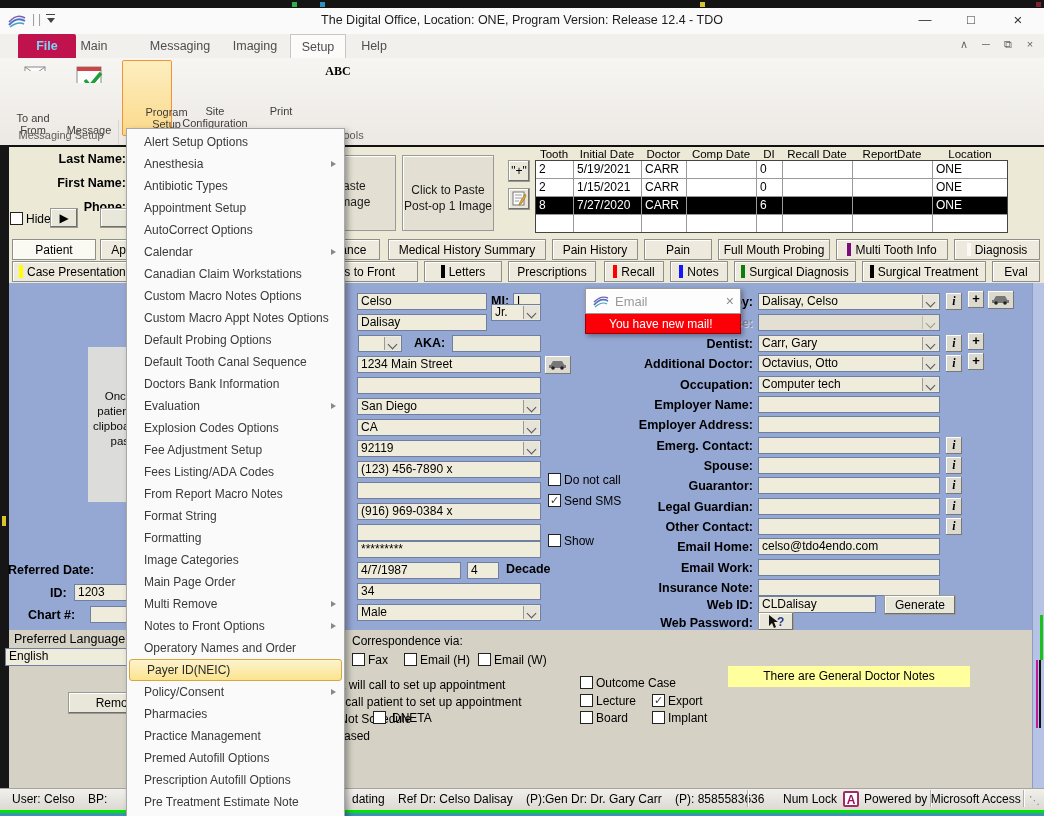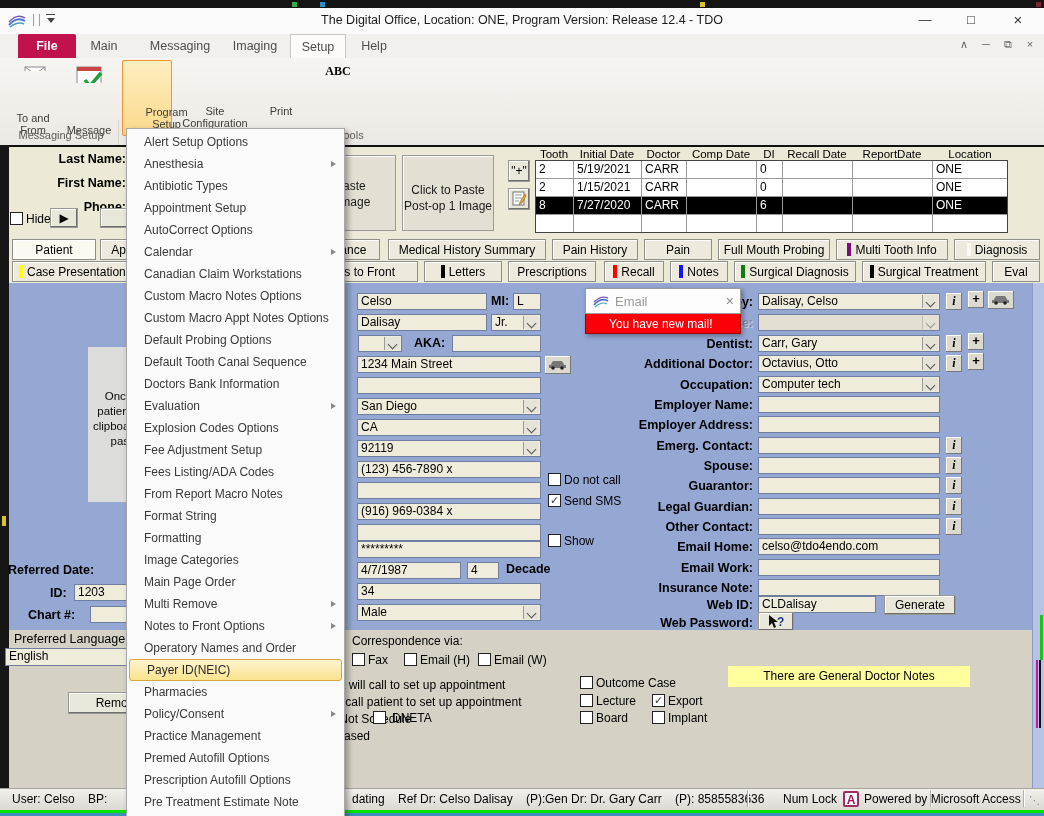--- a/index.html
+++ b/index.html
@@ -15,21 +15,21 @@
   .titlebar{left:0;top:8px;width:1044px;height:26px;background:#fafafa;border-bottom:1px solid #e3e1de;}
   .wtitle{left:0;top:5px;width:1044px;text-align:center;font-size:12.5px;color:#1c1c1c;}
   .qsep{top:4px;color:#999;font-size:12px;}
   .qarr{top:10px;width:0;height:0;border:4px solid transparent;border-top:5px solid #444;}
   .qbar{top:6px;width:9px;height:1px;background:#444;}
   .wc{top:2px;width:34px;height:20px;text-align:center;line-height:20px;color:#333;font-size:13px;cursor:default;}
 
   
   .tabrow{left:0;top:34px;width:1044px;height:24px;background:#f2f0ec;}
   .rtab{top:0;height:24px;line-height:24px;text-align:center;font-size:12.5px;color:#4e4e4e;}
-  .rtab.file{background:#c0134e;color:#ffffff;border-radius:2px 2px 0 0;font-weight:bold;}
+  .rtab.file{background:#c0134e;color:#7dd3fc;border-radius:2px 2px 0 0;font-weight:bold;}
   .rtab.active{background:#fcfbfa;border:1px solid #c9c6c1;border-bottom:none;box-sizing:border-box;}
   .mdi{top:4px;color:#666;font-size:11px;width:18px;text-align:center;}
 
   
   .ribbon{left:0;top:58px;width:1044px;height:87px;background:linear-gradient(#f7f5f2,#ece9e4);border-bottom:1px solid #b9b6b0;}
   .rbtn{top:2px;height:76px;display:flex;flex-direction:column;align-items:center;padding-top:4px;box-sizing:border-box;gap:38px;}
   .rbtn .rlab{font-size:11px;color:#3f3d3a;text-align:center;white-space:pre-line;line-height:12px;margin-top:3px;}
   .rbtn.hl{background:linear-gradient(#fdeec0,#fbd98b);border:1px solid #f29436;border-radius:2px;padding-left:39px;}
   .dar{width:0;height:0;border:3px solid transparent;border-top:4px solid #666;margin-top:2px;}
   .glabel{top:71px;font-size:11px;color:#5e5b55;}
@@ -120,21 +120,21 @@
     <span class="a qbar" style="left:46px"></span>
     <span class="a qarr" style="left:47px"></span>
     <div class="a wtitle">The Digital Office, Location: ONE, Program Version: Release 12.4 -  TDO</div>
     <span class="a wc" style="left:908px">—</span>
     <span class="a wc" style="left:954px">□</span>
     <span class="a wc" style="left:1001px;font-size:15px">×</span>
   </div>
 
   <div class="a tabrow">
     <div class="a rtab file" style="left:18px;width:58px"><span>File</span></div>
-    <div class="a rtab" style="left:80px;width:48px"><span>Main</span></div>
+    <div class="a rtab" style="left:70px;width:48px"><span>Main</span></div>
     <div class="a rtab" style="left:142px;width:76px"><span>Messaging</span></div>
     <div class="a rtab" style="left:224px;width:62px"><span>Imaging</span></div>
     <div class="a rtab active" style="left:290px;width:56px"><span>Setup</span></div>
     <div class="a rtab" style="left:352px;width:44px"><span>Help</span></div>
     <span class="a mdi" style="left:955px">∧</span>
     <span class="a mdi" style="left:977px">─</span>
     <span class="a mdi" style="left:999px">⧉</span>
     <span class="a mdi" style="left:1021px">×</span>
   </div>
 
@@ -369,21 +369,21 @@
   <div class="a blbl" style="left:8px;top:563px">Referred Date:</div>
   <div class="a blbl" style="left:50px;top:586px">ID:</div>
   <div class="a fld" style="left:74px;top:584px;width:80px">1203</div>
   <div class="a blbl" style="left:28px;top:608px">Chart #:</div>
   <div class="a fld" style="left:90px;top:606px;width:64px"></div>
 
   <div class="a fld" style="left:357px;top:293px;width:130px">Celso</div>
   <span class="a blbl" style="left:491px;top:294px">MI:</span>
   <div class="a fld" style="left:513px;top:293px;width:28px">L</div>
   <div class="a fld" style="left:357px;top:314px;width:130px">Dalisay</div>
-  <div class="a fld" style="left:491px;top:314px;width:50px"><span class="val">Jr.</span><span class="dd">
+  <div class="a fld" style="left:491px;top:304px;width:50px"><span class="val">Jr.</span><span class="dd">
         <b></b>
       </span></div>
   <div class="a fld" style="left:358px;top:335px;width:44px">
       <span class="dd">
         <b></b>
       </span>
     </div>
   <span class="a blbl" style="left:414px;top:336px">AKA:</span>
   <div class="a fld" style="left:452px;top:335px;width:89px"></div>
   <div class="a fld" style="left:357px;top:356px;width:184px">1234 Main Street</div>
@@ -580,22 +580,22 @@
     <div class="mi"><span>Fees Listing/ADA Codes</span></div>
     <div class="mi"><span>From Report Macro Notes</span></div>
     <div class="mi"><span>Format String</span></div>
     <div class="mi"><span>Formatting</span></div>
     <div class="mi"><span>Image Categories</span></div>
     <div class="mi"><span>Main Page Order</span></div>
     <div class="mi"><span>Multi Remove</span><i class="arr"></i></div>
     <div class="mi"><span>Notes to Front Options</span><i class="arr"></i></div>
     <div class="mi"><span>Operatory Names and Order</span></div>
     <div class="mi hl"><span>Payer ID(NEIC)</span></div>
+    <div class="mi"><span>Policy/Consent</span><i class="arr"></i></div>
     <div class="mi"><span>Pharmacies</span></div>
-    <div class="mi"><span>Policy/Consent</span><i class="arr"></i></div>
     <div class="mi"><span>Practice Management</span></div>
     <div class="mi"><span>Premed Autofill Options</span></div>
     <div class="mi"><span>Prescription Autofill Options</span></div>
     <div class="mi"><span>Pre Treatment Estimate Note</span></div>
     <div class="mi"></div>
   </div>
 
 </div>
 
 </body></html>

